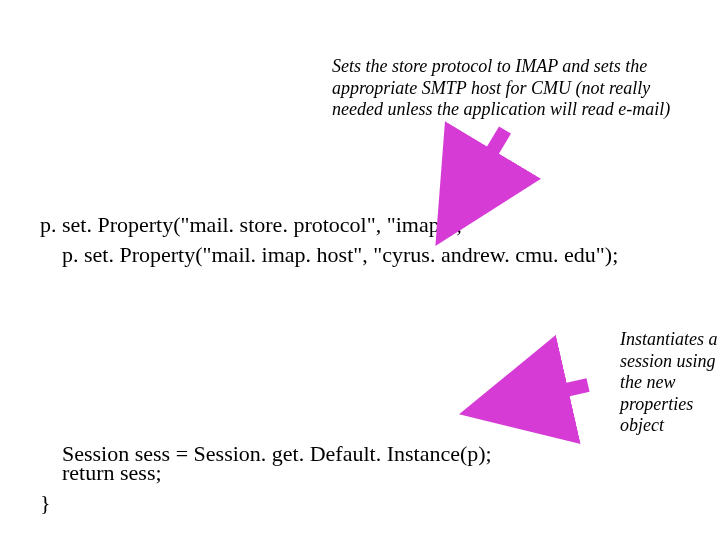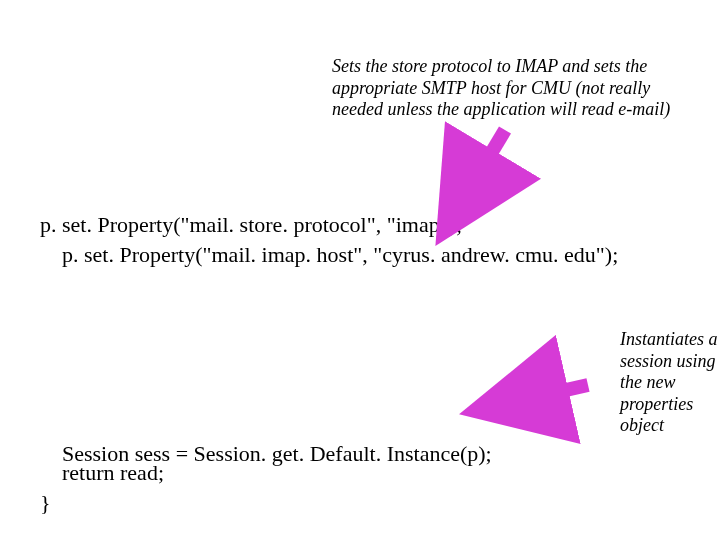--- a/index.html
+++ b/index.html
@@ -58,21 +58,21 @@
 
   <div class="annotation annotation-top">Sets the store protocol to IMAP and sets the appropriate SMTP host for CMU (not really needed unless the application will read e-mail)</div>
 
   <div class="annotation annotation-right">Instantiates a session using the new properties object</div>
 
   <div class="code-block code-1"><span>p. set. Property("mail. store. protocol", "imap");</span>
 <span>    p. set. Property("mail. imap. host", "cyrus. andrew. cmu. edu");</span></div>
 
   <div class="code-block code-2"><span>Session sess = Session. get. Default. Instance(p);</span></div>
 
-  <div class="code-block code-3"><span>return read;</span></div>
+  <div class="code-block code-3"><span>return sess;</span></div>
 
   <div class="code-block code-4"><span>}</span></div>
 
   <svg class="arrow" style="left:0; top:0;" width="720" height="540">
     <defs>
       <marker id="ah1" markerWidth="8" markerHeight="8" refX="5" refY="4" orient="auto">
         <polygon points="0,0 8,4 0,8" fill="#d63bd6"></polygon>
       </marker>
     </defs>
     <line x1="505" y1="130" x2="457" y2="210" stroke="#d63bd6" stroke-width="14" stroke-linecap="butt" marker-end="url(#ah1)"></line>

